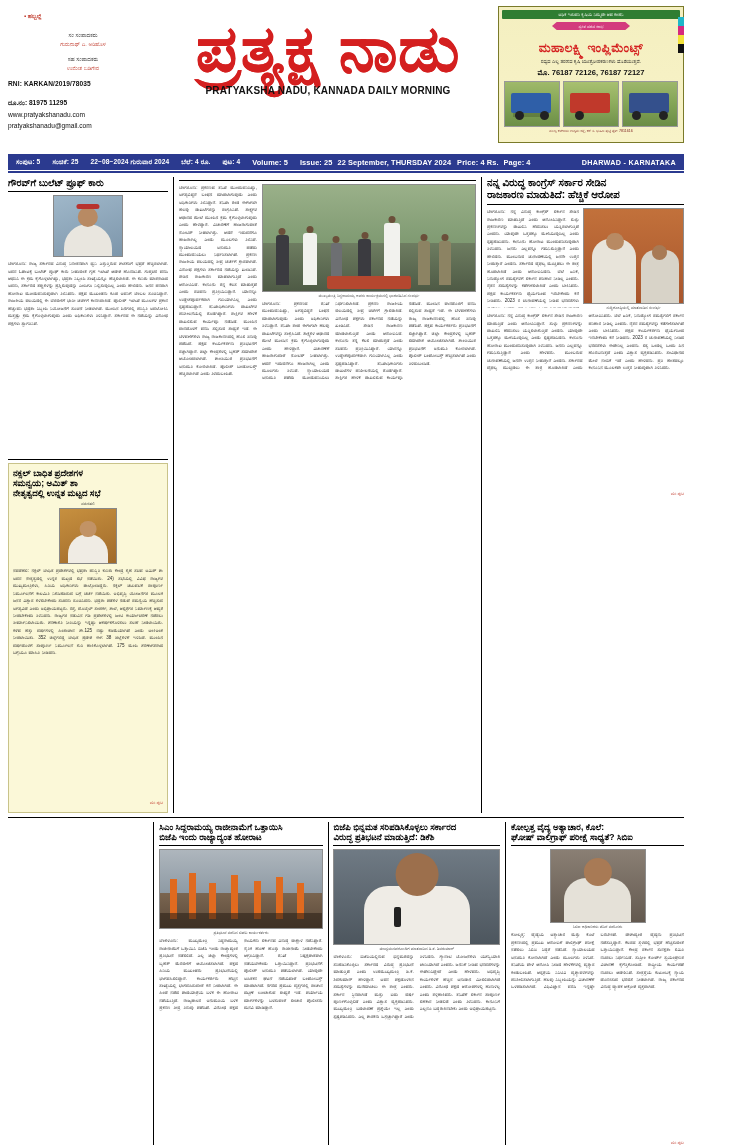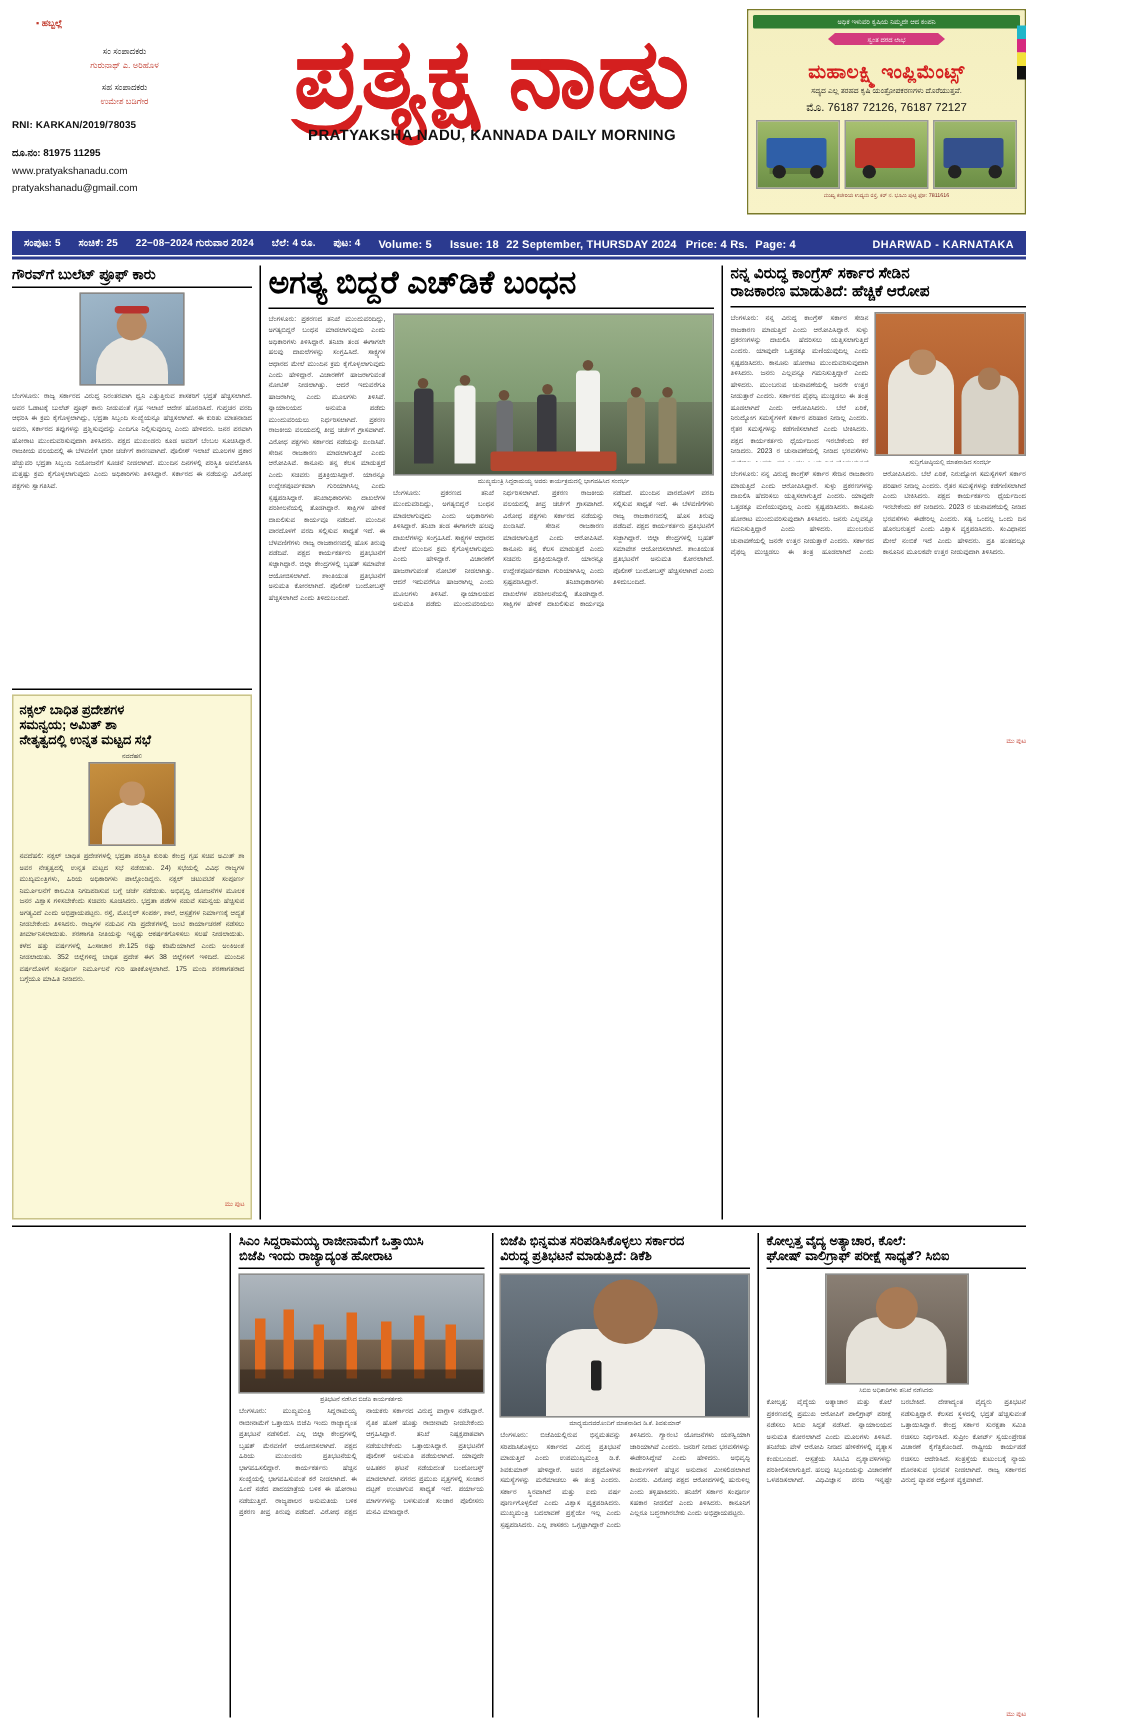--- a/index.html
+++ b/index.html
@@ -33,21 +33,21 @@
   }
   .mh-sub-kn { font-size: 8px; color: #111; margin-top: 14px; text-align: right; padding-right: 40px;}
   .mh-sub-en { font-size: 10px; font-weight: bold; color: #111; letter-spacing: .2px; margin-top: 2px; }
 
   .mh-ad { width: 186px; height: 137px; border: 1px solid #7a7a2a; position: relative; }
   .ad-inner { position:absolute; inset:0; background: linear-gradient(#f4efc0, #f8f3c8); padding: 3px; }
   .ad-top-band { background: #2f7d32; color: #fff; font-size: 4.6px; text-align: center; padding: 2px 2px; border-radius: 1px;}
   .ad-ribbon { margin: 3px auto 2px; width: 78px; background:#d33b7d; color:#fff; font-size:4.4px; text-align:center; padding:1.5px 0; clip-path: polygon(6% 0,94% 0,100% 50%,94% 100%,6% 100%,0 50%); }
   .ad-name { text-align:center; font-size: 12.5px; font-weight: bold; color:#d41f1f; letter-spacing:.3px; margin:11px 0 2px;}
   .ad-line { text-align:center; font-size:5px; color:#111; }
-  .ad-phone { text-align:center; font-size: 7.6px; font-weight:normal; color:#111; margin: 3px 0 3px;}
+  .ad-phone { text-align:center; font-size: 7.6px; font-weight:bold; color:#111; margin: 3px 0 3px;}
   .ad-photos { display:flex; gap:3px; padding: 0 2px; }
   .ad-photo { flex:1; height: 46px; border:1px solid #999; position:relative; overflow:hidden; }
   .ph1 { background: linear-gradient(180deg,#9fb96a 0%,#87a858 45%,#6d8f47 100%); }
   .ph2 { background: linear-gradient(180deg,#a8c070 0%,#8fae5e 45%,#70914a 100%); }
   .ph3 { background: linear-gradient(180deg,#9db76b 0%,#85a657 45%,#6b8d46 100%); }
   .impl { position:absolute; left:12%; top:26%; width:74%; height:44%; border-radius:2px; }
   .impl.blue { background:#2f5fa8; box-shadow: 0 6px 0 -2px rgba(0,0,0,.18); }
   .impl.red  { background:#c0392b; }
   .impl.navy { background:#34508c; }
   .wheel { position:absolute; width:9px; height:9px; border-radius:50%; background:#222; bottom:14%; }
@@ -182,21 +182,21 @@
     <span class="db-kn">ಸಂಚಿಕೆ: 25</span>
       <span class="db-sp"></span>
     <span class="db-kn">22−08−2024 ಗುರುವಾರ 2024</span>
       <span class="db-sp"></span>
     <span class="db-kn">ಬೆಲೆ: 4 ರೂ.</span>
       <span class="db-sp"></span>
     <span class="db-kn">ಪುಟ: 4</span>
       <span class="db-sp"></span>
     <span>Volume: 5</span>
       <span class="db-sp"></span>
-    <span>Issue: 18</span>
+    <span>Issue: 25</span>
       <span class="db-sp" style="width:5px"></span>
     <span>22 September, THURSDAY 2024</span>
       <span class="db-sp" style="width:6px"></span>
     <span>Price: 4 Rs.</span>
       <span class="db-sp" style="width:5px"></span>
     <span>Page: 4</span>
     <span class="db-right">DHARWAD - KARNATAKA</span>
   </div>
   <div class="rule-thick"></div>
 
@@ -225,21 +225,20 @@
             <span class="p-head" style="background:#c29365"></span>
         </div>
         <div class="tx" style="height:232px;overflow:hidden">ನವದೆಹಲಿ: ನಕ್ಸಲ್ ಬಾಧಿತ ಪ್ರದೇಶಗಳಲ್ಲಿ ಭದ್ರತಾ ಪರಿಸ್ಥಿತಿ ಕುರಿತು ಕೇಂದ್ರ ಗೃಹ ಸಚಿವ ಅಮಿತ್ ಶಾ ಅವರ ನೇತೃತ್ವದಲ್ಲಿ ಉನ್ನತ ಮಟ್ಟದ ಸಭೆ ನಡೆಯಿತು. 24) ಸಭೆಯಲ್ಲಿ ವಿವಿಧ ರಾಜ್ಯಗಳ ಮುಖ್ಯಮಂತ್ರಿಗಳು, ಹಿರಿಯ ಅಧಿಕಾರಿಗಳು ಪಾಲ್ಗೊಂಡಿದ್ದರು. ನಕ್ಸಲ್ ಚಟುವಟಿಕೆ ಸಂಪೂರ್ಣ ನಿರ್ಮೂಲನೆಗೆ ಕಾಲಮಿತಿ ನಿಗದಿಪಡಿಸುವ ಬಗ್ಗೆ ಚರ್ಚೆ ನಡೆಯಿತು. ಅಭಿವೃದ್ಧಿ ಯೋಜನೆಗಳ ಮೂಲಕ ಜನರ ವಿಶ್ವಾಸ ಗಳಿಸಬೇಕೆಂದು ಸಚಿವರು ಸೂಚಿಸಿದರು. ಭದ್ರತಾ ಪಡೆಗಳ ನಡುವೆ ಸಮನ್ವಯ ಹೆಚ್ಚಿಸುವ ಅಗತ್ಯವಿದೆ ಎಂದು ಅಭಿಪ್ರಾಯಪಟ್ಟರು. ರಸ್ತೆ, ಮೊಬೈಲ್ ಸಂಪರ್ಕ, ಶಾಲೆ, ಆಸ್ಪತ್ರೆಗಳ ನಿರ್ಮಾಣಕ್ಕೆ ಆದ್ಯತೆ ನೀಡಬೇಕೆಂದು ತಿಳಿಸಿದರು. ರಾಜ್ಯಗಳ ನಡುವಿನ ಗಡಿ ಪ್ರದೇಶಗಳಲ್ಲಿ ಜಂಟಿ ಕಾರ್ಯಾಚರಣೆ ನಡೆಸಲು ತೀರ್ಮಾನಿಸಲಾಯಿತು. ಶರಣಾಗತಿ ನೀತಿಯನ್ನು ಇನ್ನಷ್ಟು ಆಕರ್ಷಕಗೊಳಿಸಲು ಸಲಹೆ ನೀಡಲಾಯಿತು. ಕಳೆದ ಹತ್ತು ವರ್ಷಗಳಲ್ಲಿ ಹಿಂಸಾಚಾರ ಶೇ.125 ರಷ್ಟು ಕಡಿಮೆಯಾಗಿದೆ ಎಂದು ಅಂಕಿಅಂಶ ನೀಡಲಾಯಿತು. 352 ಜಿಲ್ಲೆಗಳಿದ್ದ ಬಾಧಿತ ಪ್ರದೇಶ ಈಗ 38 ಜಿಲ್ಲೆಗಳಿಗೆ ಇಳಿದಿದೆ. ಮುಂದಿನ ವರ್ಷದೊಳಗೆ ಸಂಪೂರ್ಣ ನಿರ್ಮೂಲನೆ ಗುರಿ ಹಾಕಿಕೊಳ್ಳಲಾಗಿದೆ. 175 ಮಂದಿ ಶರಣಾಗತರಾದ ಬಗ್ಗೆಯೂ ಮಾಹಿತಿ ನೀಡಿದರು.</div>
         <div class="sig">ಮು ಪುಟ</div>
       </div>
     </div>
 
     <div class="vline"></div>
 
     <div class="col-c">
-      <div class="hl hl-xl">ಅಗತ್ಯ ಬಿದ್ದರೆ ಎಚ್‌ಡಿಕೆ ಬಂಧನ</div>
       <div class="sep"></div>
       <div style="display:flex;gap:5px;">
         <div class="tx" style="width:78px;height:280px;overflow:hidden">ಬೆಂಗಳೂರು: ಪ್ರಕರಣದ ತನಿಖೆ ಮುಂದುವರಿದಿದ್ದು, ಅಗತ್ಯಬಿದ್ದರೆ ಬಂಧನ ಮಾಡಲಾಗುವುದು ಎಂದು ಅಧಿಕಾರಿಗಳು ತಿಳಿಸಿದ್ದಾರೆ. ತನಿಖಾ ತಂಡ ಈಗಾಗಲೇ ಹಲವು ದಾಖಲೆಗಳನ್ನು ಸಂಗ್ರಹಿಸಿದೆ. ಸಾಕ್ಷ್ಯಗಳ ಆಧಾರದ ಮೇಲೆ ಮುಂದಿನ ಕ್ರಮ ಕೈಗೊಳ್ಳಲಾಗುವುದು ಎಂದು ಹೇಳಿದ್ದಾರೆ. ವಿಚಾರಣೆಗೆ ಹಾಜರಾಗುವಂತೆ ನೋಟಿಸ್ ನೀಡಲಾಗಿತ್ತು. ಆದರೆ ಇದುವರೆಗೂ ಹಾಜರಾಗಿಲ್ಲ ಎಂದು ಮೂಲಗಳು ತಿಳಿಸಿವೆ. ನ್ಯಾಯಾಲಯದ ಅನುಮತಿ ಪಡೆದು ಮುಂದುವರಿಯಲು ನಿರ್ಧರಿಸಲಾಗಿದೆ. ಪ್ರಕರಣ ರಾಜಕೀಯ ವಲಯದಲ್ಲಿ ತೀವ್ರ ಚರ್ಚೆಗೆ ಗ್ರಾಸವಾಗಿದೆ. ವಿರೋಧ ಪಕ್ಷಗಳು ಸರ್ಕಾರದ ನಡೆಯನ್ನು ಖಂಡಿಸಿವೆ. ಸೇಡಿನ ರಾಜಕಾರಣ ಮಾಡಲಾಗುತ್ತಿದೆ ಎಂದು ಆರೋಪಿಸಿವೆ. ಕಾನೂನು ತನ್ನ ಕೆಲಸ ಮಾಡುತ್ತದೆ ಎಂದು ಸಚಿವರು ಪ್ರತಿಕ್ರಿಯಿಸಿದ್ದಾರೆ. ಯಾರನ್ನೂ ಉದ್ದೇಶಪೂರ್ವಕವಾಗಿ ಗುರಿಯಾಗಿಸಿಲ್ಲ ಎಂದು ಸ್ಪಷ್ಟಪಡಿಸಿದ್ದಾರೆ. ತನಿಖಾಧಿಕಾರಿಗಳು ದಾಖಲೆಗಳ ಪರಿಶೀಲನೆಯಲ್ಲಿ ತೊಡಗಿದ್ದಾರೆ. ಸಾಕ್ಷಿಗಳ ಹೇಳಿಕೆ ದಾಖಲಿಸುವ ಕಾರ್ಯವೂ ನಡೆದಿದೆ. ಮುಂದಿನ ವಾರದೊಳಗೆ ವರದಿ ಸಲ್ಲಿಸುವ ಸಾಧ್ಯತೆ ಇದೆ. ಈ ಬೆಳವಣಿಗೆಗಳು ರಾಜ್ಯ ರಾಜಕಾರಣದಲ್ಲಿ ಹೊಸ ತಿರುವು ಪಡೆದಿವೆ. ಪಕ್ಷದ ಕಾರ್ಯಕರ್ತರು ಪ್ರತಿಭಟನೆಗೆ ಸಜ್ಜಾಗಿದ್ದಾರೆ. ಜಿಲ್ಲಾ ಕೇಂದ್ರಗಳಲ್ಲಿ ಬೃಹತ್ ಸಮಾವೇಶ ಆಯೋಜಿಸಲಾಗಿದೆ. ಶಾಂತಿಯುತ ಪ್ರತಿಭಟನೆಗೆ ಅನುಮತಿ ಕೋರಲಾಗಿದೆ. ಪೊಲೀಸ್ ಬಂದೋಬಸ್ತ್ ಹೆಚ್ಚಿಸಲಾಗಿದೆ ಎಂದು ತಿಳಿದುಬಂದಿದೆ.</div>
         <div style="flex:1">
           <div class="photo" style="height:108px;">
             <span class="sky" style="background:linear-gradient(#9ab089,#7f9a72)"></span>
             <span class="ground" style="background:linear-gradient(#6e7d61,#4e5a45)"></span>
             <span class="fig dark" style="left:6%;width:13px;height:50px;">
                 <span class="head"></span>
               </span>

